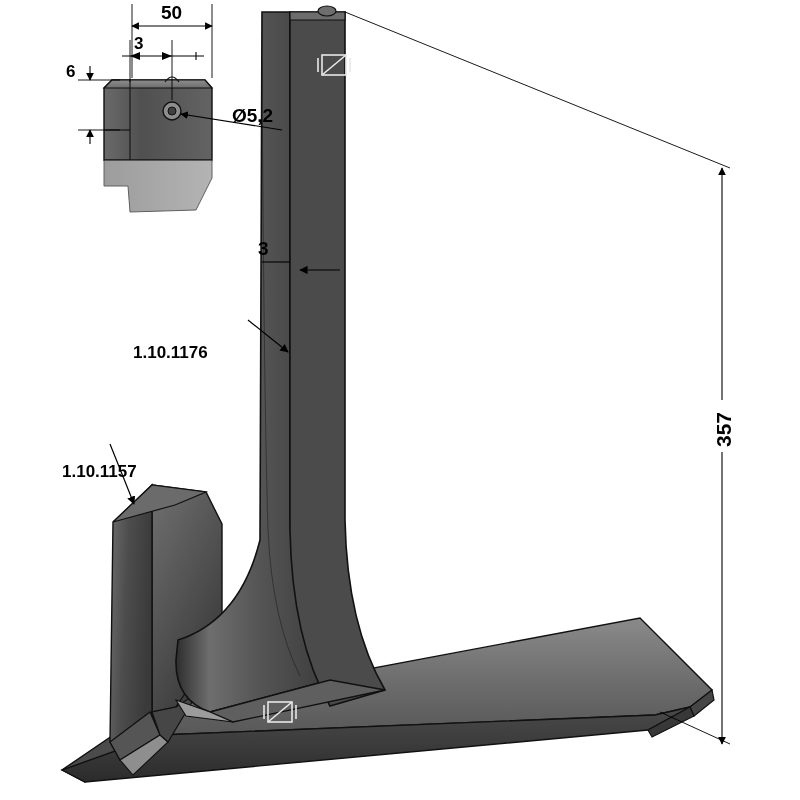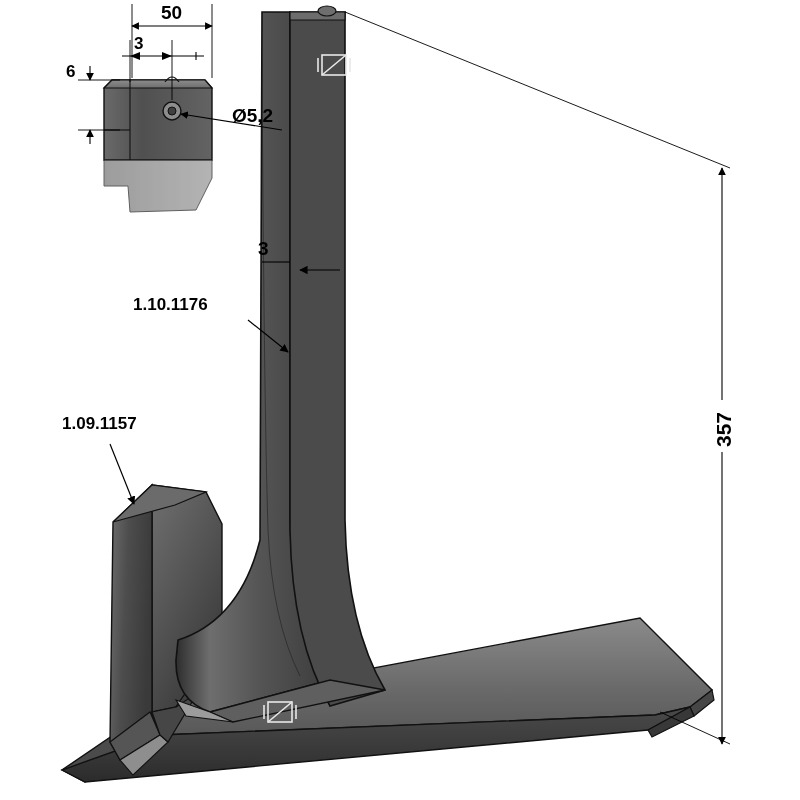--- a/index.html
+++ b/index.html
@@ -31,20 +31,21 @@
     color: #000000;
     white-space: nowrap;
   }
   .part-label {
     position: absolute;
     font-family: "Liberation Sans", sans-serif;
     font-weight: bold;
     font-size: 17px;
     color: #000000;
     white-space: nowrap;
+    margin-top: 48px;
   }
   .rot90 {
     transform: rotate(-90deg);
     transform-origin: left top;
   }
 </style>
 </head>
 <body>
 
 <div id="stage">
@@ -217,15 +218,15 @@
   <div class="dim-label" style="left:66px; top:62px; font-size:17px;">6</div>
 
   <div class="dim-label" style="left:232px; top:105px; font-size:19px;text-align:right;">Ø5,2</div>
 
   <div class="dim-label" style="left:258px; top:238px; font-size:19px;">3</div>
 
   <div class="dim-label rot90" style="left:712px; top:447px; font-size:21px;">357</div>
 
   <div class="part-label" style="left:133px; top:295px;">1.10.1176</div>
 
-  <div class="part-label" style="left:62px; top:414px;">1.09.1157</div>
+  <div class="part-label" style="left:62px; top:414px;">1.10.1157</div>
 
 </div>
 
 </body></html>

